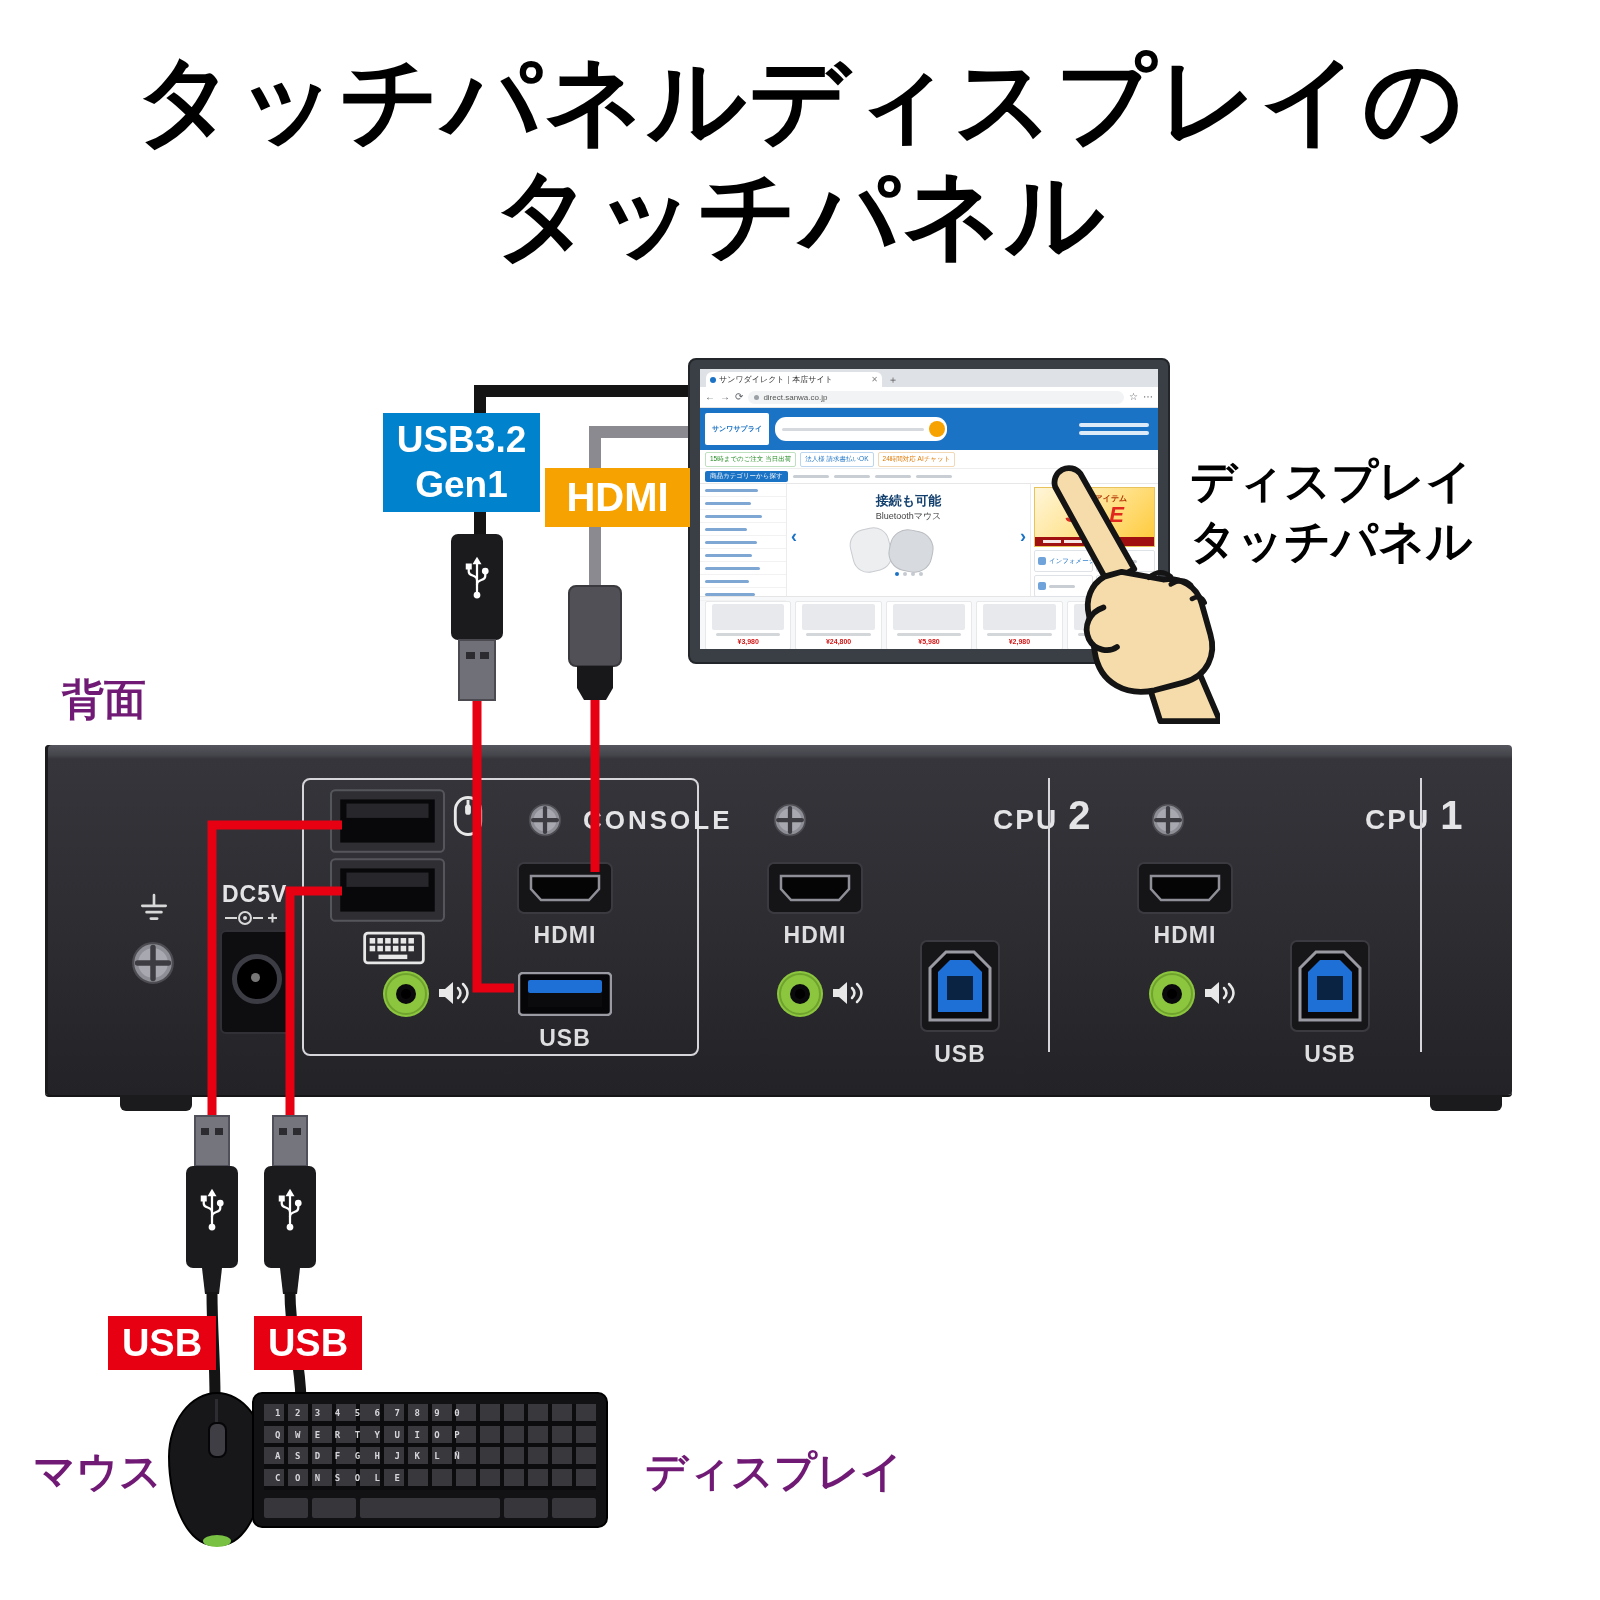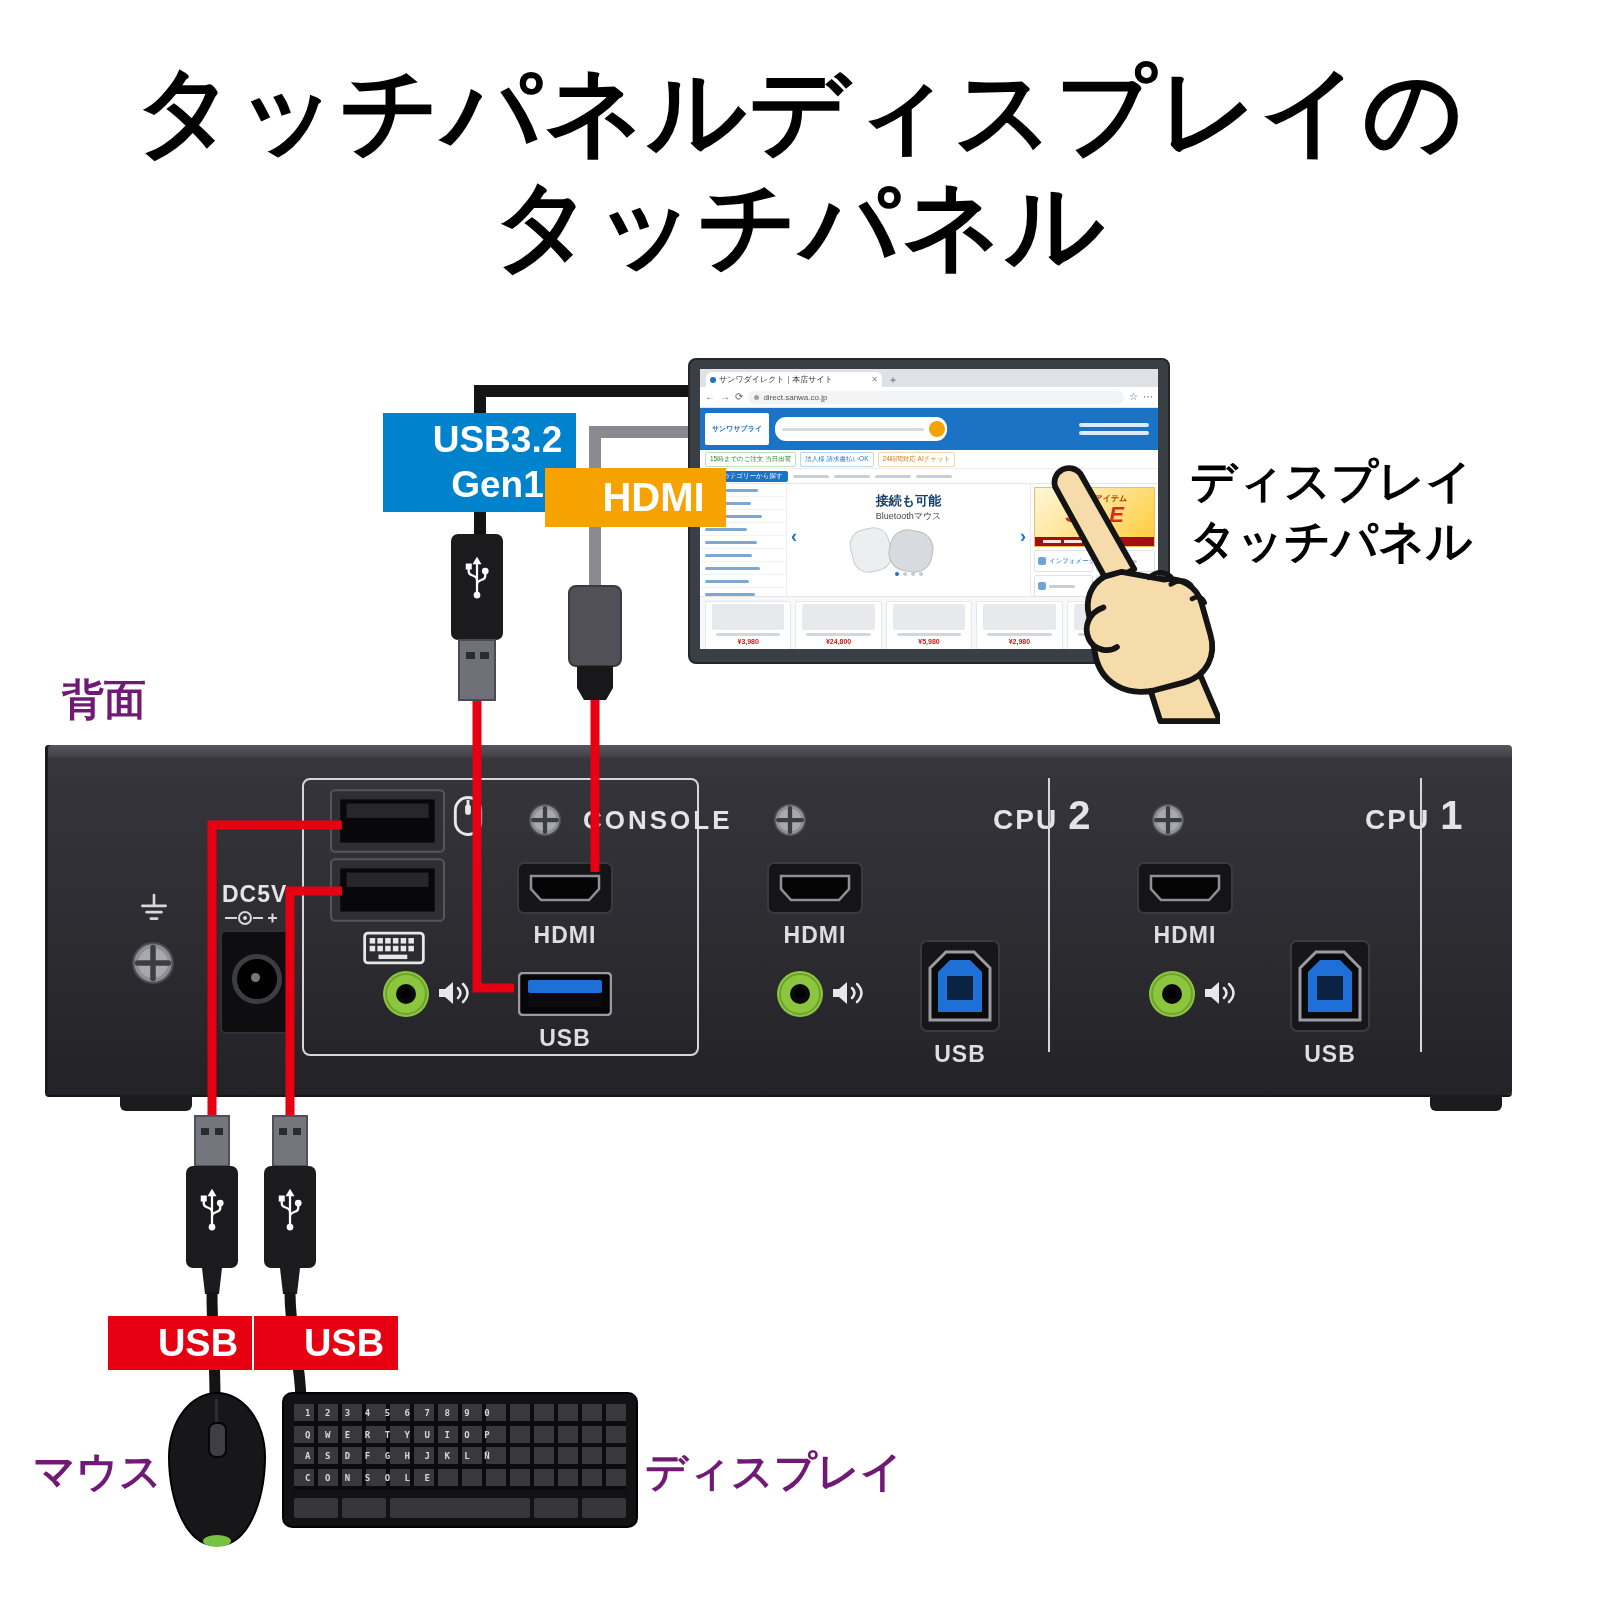--- a/index.html
+++ b/index.html
@@ -1,26 +1,26 @@
 <!DOCTYPE html>
 <html><head>
 <meta charset="utf-8">
 <style>
   html,body{margin:0;padding:0;background:#fff;}
   #canvas{position:relative;width:1600px;height:1600px;background:#fff;overflow:hidden;
           font-family:"Liberation Sans",sans-serif;color:#000;}
   .abs{position:absolute;}
 
   
-  .main-title{position:absolute;top:55px;left:0;width:100%;text-align:center;
+  .main-title{position:absolute;top:44px;left:0;width:100%;text-align:center;
     font-size:98px;font-weight:900;line-height:1.16;letter-spacing:2px;color:#000;z-index:5;}
 
   
   .callout{position:absolute;display:flex;flex-direction:column;align-items:center;justify-content:center;
-    color:#fff;font-weight:900;text-align:center;z-index:5;padding-left:36px;}
+    color:#fff;font-weight:900;text-align:center;z-index:5;}
   .co-usb32{left:383px;top:413px;width:157px;height:99px;background:#0082CD;font-size:37px;line-height:1.2;}
   .co-hdmi{left:545px;top:468px;width:145px;height:59px;background:#F6A200;font-size:40px;}
   .co-usb1{left:108px;top:1316px;width:108px;height:54px;background:#E60012;font-size:38px;}
   .co-usb2{left:254px;top:1316px;width:108px;height:54px;background:#E60012;font-size:38px;}
   .co-touch{position:absolute;left:1190px;top:452px;font-size:46px;font-weight:900;line-height:1.3;color:#000;z-index:5;}
   .txt-label{position:absolute;font-size:42px;font-weight:900;color:#701a75;z-index:5;}
 
   
   .device{position:absolute;left:45px;top:745px;width:1467px;height:350px;z-index:1;
     background:linear-gradient(180deg,#55555d 0,#45454c 10px,#35353b 14px,#2c2c31 55%,#232327 100%);
@@ -100,21 +100,21 @@
     font-size:6.5px;color:#1b73c6;white-space:nowrap;overflow:hidden;}
   .tile .ic{width:8px;height:8px;background:#6fa3da;border-radius:2px;flex:none;}
   .tile .tb{width:26px;height:3px;background:#c9ced4;border-radius:2px;}
   .products{height:58px;background:#f7f8f9;border-top:1px solid #e5e5e5;display:flex;gap:4px;padding:4px 5px;box-sizing:border-box;}
   .pcard{flex:1;background:#fff;border:1px solid #e6e8ea;border-radius:2px;display:flex;flex-direction:column;align-items:center;padding:2px;}
   .pthumb{width:90%;height:26px;background:#e7e9ec;border-radius:2px;}
   .pname{width:80%;height:3px;background:#d4d7da;border-radius:2px;margin-top:3px;}
   .pprice{font-size:7px;font-weight:bold;color:#d41616;margin-top:2px;}
 
   
-  .kbd{position:absolute;left:282px;top:1392px;width:352px;height:132px;background:#121214;border:2px solid #000;
+  .kbd{position:absolute;left:252px;top:1392px;width:352px;height:132px;background:#121214;border:2px solid #000;
     border-radius:10px;z-index:3;}
   .kb-grid{position:absolute;left:10px;top:10px;right:10px;height:86px;display:flex;flex-direction:column;
     background-image:repeating-linear-gradient(180deg,transparent 0 17px,#0c0c0e 17px 21.5px),
                      repeating-linear-gradient(90deg,#38383d 0 20px,#0c0c0e 20px 24px);}
   .kb-row{flex:1;font:bold 9px "DejaVu Sans Mono",monospace;color:#d6d6da;letter-spacing:14.5px;
     padding-left:11px;line-height:18px;overflow:hidden;}
   .kb-space-row{position:absolute;left:10px;right:10px;bottom:8px;height:20px;display:flex;gap:4px;}
   .kb-space-row div{background:#36363b;border-radius:2px;height:100%;}
   .kk{width:44px;} .kspace{flex:1;}
   .mouse-body{position:absolute;left:168px;top:1392px;width:94px;height:150px;background:#17171a;border:2px solid #000;

